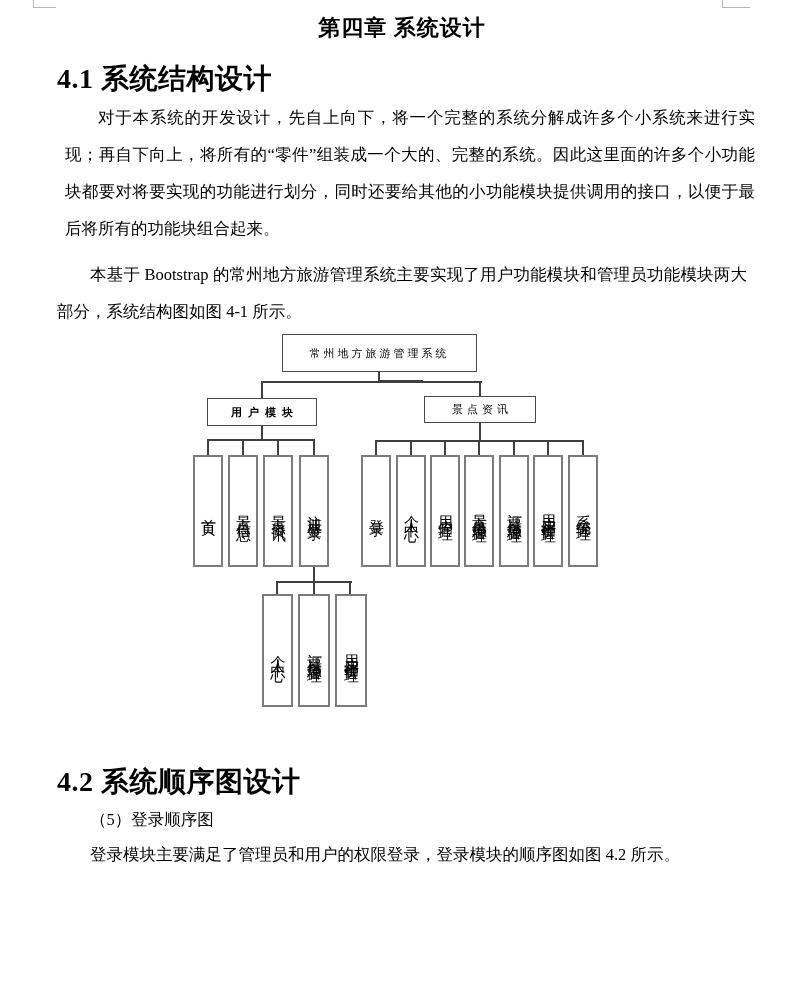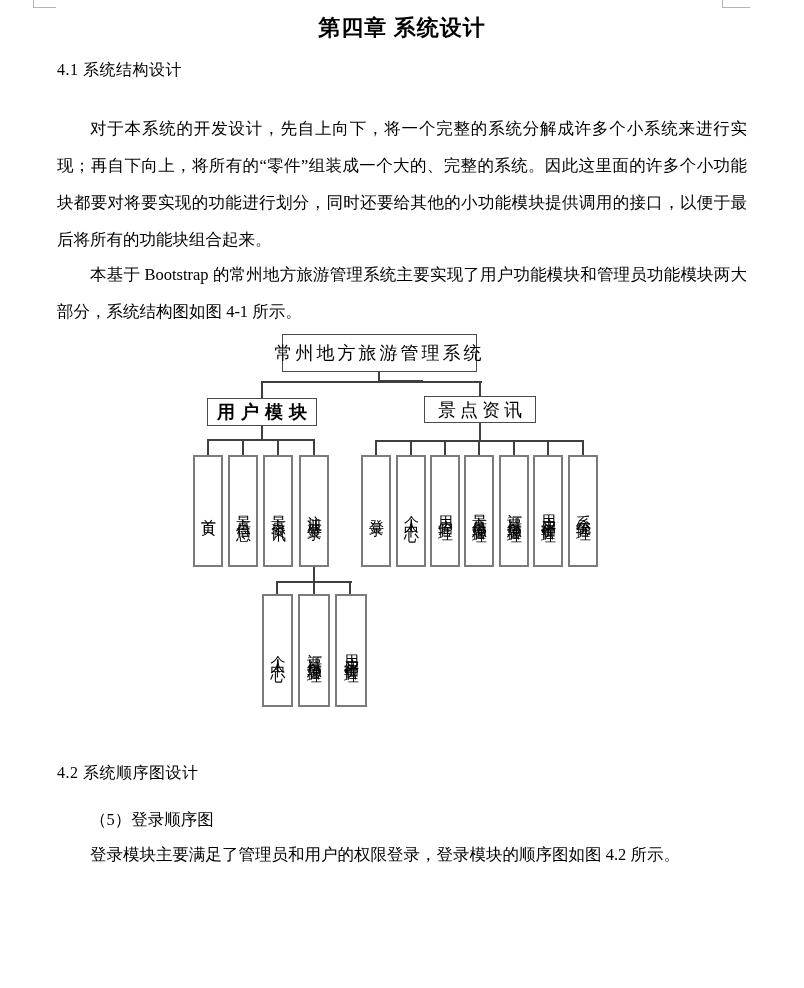--- a/index.html
+++ b/index.html
@@ -16,21 +16,21 @@
   .mark{position:absolute;background:#b4b4b4;}
   
   .chapter-title{
     top:13px;left:0;right:0;
     text-align:center;
     font-size:22px;font-weight:bold;
     letter-spacing:1px;
   }
   .sec-heading{
     left:57px;
-    font-size:16px;font-weight:normal;
+    font-size:28px;font-weight:bold;
     letter-spacing:0.5px;
   }
   .body-para{
     left:57px;width:690px;
     font-size:16.5px;line-height:37px;
     text-align:justify;
     text-indent:2em;
   }
   .list-line{
     left:57px;width:690px;
@@ -40,21 +40,21 @@
   .fig-caption{
     left:57px;right:0;
     text-align:center;
     font-size:16px;font-weight:bold;
   }
   
   .hbox{
     position:absolute;box-sizing:border-box;
     border:1.5px solid #4a4a4a;background:#fff;
     display:flex;align-items:center;justify-content:center;
-    font-size:18px;letter-spacing:3px;
+    font-size:11px;letter-spacing:3px;
     white-space:nowrap;
   }
   .hbox.wide{letter-spacing:3px;}
   .hbox.mod{letter-spacing:6px;font-weight:bold;}
   .vbox{
     position:absolute;box-sizing:border-box;
     width:30px;border:2px solid #7b7b7b;background:#fff;
     display:flex;align-items:center;justify-content:center;
   }
   .vbox span{
@@ -72,21 +72,21 @@
 <div class="page">
 
   <div class="mark" style="left:33px;top:0;width:1px;height:8px;"></div>
   <div class="mark" style="left:33px;top:7px;width:23px;height:1px;"></div>
   <div class="mark" style="left:722px;top:0;width:1px;height:8px;"></div>
   <div class="mark" style="left:722px;top:7px;width:28px;height:1px;"></div>
 
   <div class="abs chapter-title">第四章 系统设计</div>
 
   <div class="abs sec-heading" style="top:60px;">4.1 系统结构设计</div>
-  <div class="abs body-para" style="top:110px;">对于本系统的开发设计，先自上向下，将一个完整的系统分解成许多个小系统来进行实现；再自下向上，将所有的“零件”组装成一个大的、完整的系统。因此这里面的许多个小功能块都要对将要实现的功能进行划分，同时还要给其他的小功能模块提供调用的接口，以便于最后将所有的功能块组合起来。</div>
+  <div class="abs body-para" style="top:99px;margin-left:8px;">对于本系统的开发设计，先自上向下，将一个完整的系统分解成许多个小系统来进行实现；再自下向上，将所有的“零件”组装成一个大的、完整的系统。因此这里面的许多个小功能块都要对将要实现的功能进行划分，同时还要给其他的小功能模块提供调用的接口，以便于最后将所有的功能块组合起来。</div>
   <div class="abs body-para" style="top:256px;">本基于 Bootstrap 的常州地方旅游管理系统主要实现了用户功能模块和管理员功能模块两大部分，系统结构图如图 4-1 所示。</div>
 
   <div class="hbox wide" style="left:282px;top:334px;width:195px;height:38px;">
     <span>常州地方旅游管理系统</span>
   </div>
 
   <div class="line" style="left:378px;top:372px;width:2px;height:10px;"></div>
   <div class="line" style="left:261px;top:381px;width:221px;height:2px;"></div>
   <div class="line" style="left:378px;top:380px;width:45px;height:3px;"></div>
   <div class="line" style="left:261px;top:381px;width:2px;height:17px;"></div>

